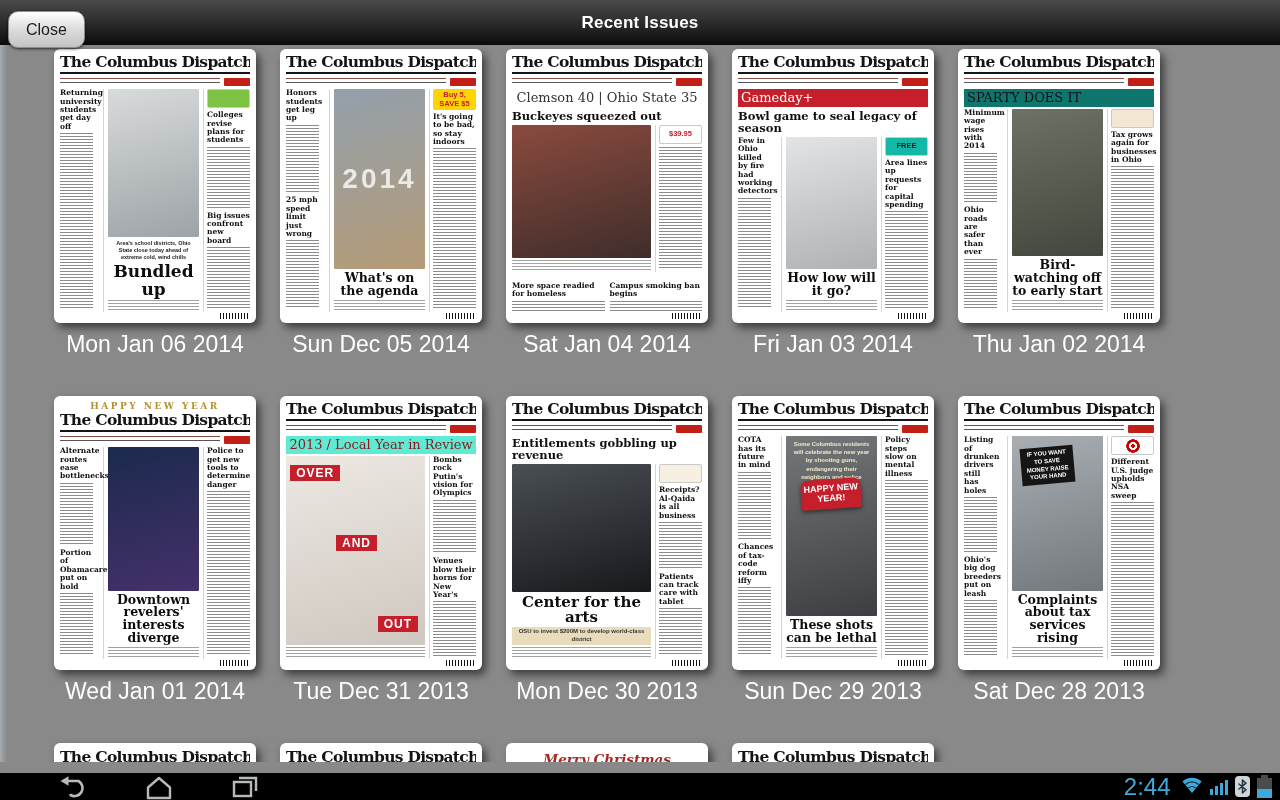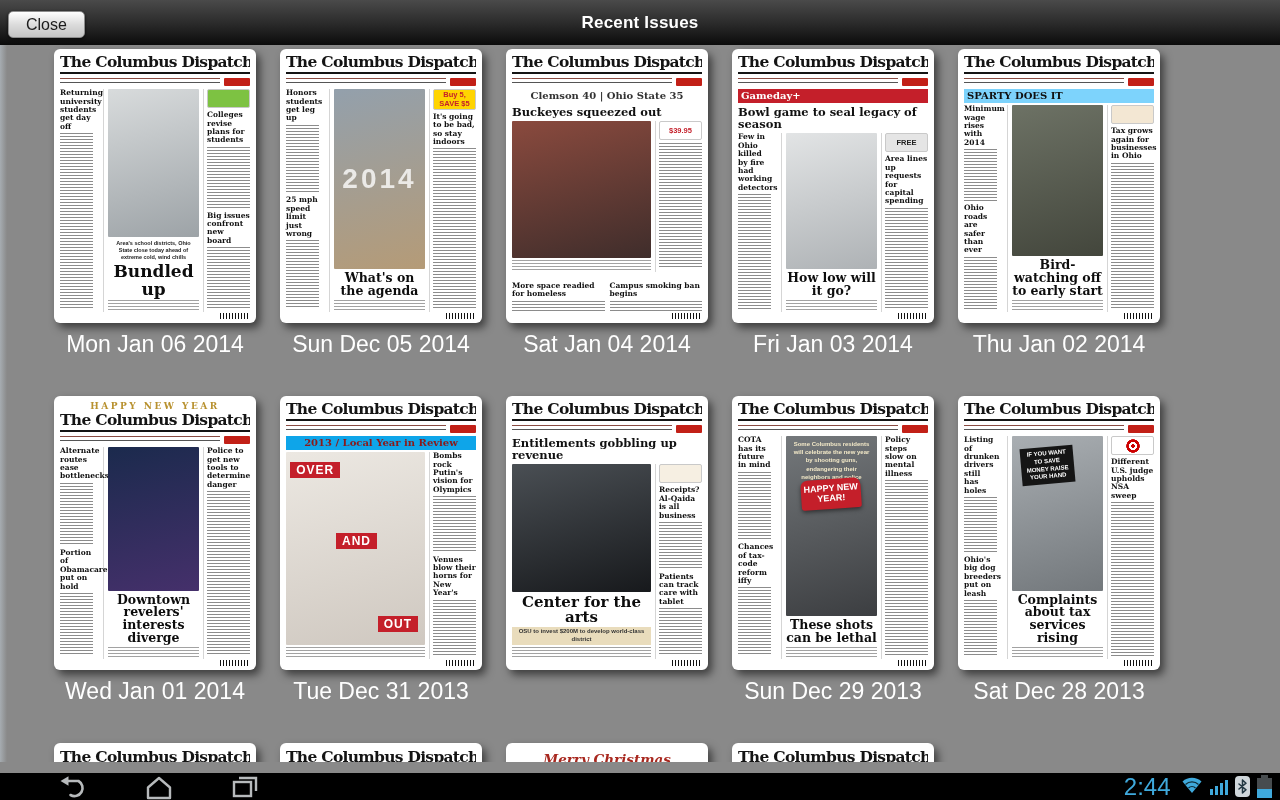--- a/index.html
+++ b/index.html
@@ -3,24 +3,24 @@
 <meta charset="utf-8">
 <style>
   * { margin:0; padding:0; box-sizing:border-box; }
   html,body { width:1280px; height:800px; overflow:hidden; background:#000; font-family:"Liberation Sans", sans-serif; }
   .screen { position:relative; width:1280px; height:800px; overflow:hidden; background:#898989; }
 
   
   .topbar { position:absolute; top:0; left:0; right:0; height:45px; z-index:40;
             background:linear-gradient(180deg,#4a4a4a 0%,#2c2c2c 50%,#0b0b0b 100%);
             display:flex; align-items:center; }
-  .close-btn { position:absolute; left:8px; top:11px; height:27px; padding:0 17px;
+  .close-btn { position:absolute; left:8px; top:11px; height:37px; padding:0 17px;
                font-family:"Liberation Sans",sans-serif; font-size:16px; color:#1c1c1c;
                background:linear-gradient(180deg,#ffffff 0%,#dcdcdc 50%,#c3c3c3 100%);
-               border:1px solid #8d8d8d; border-radius:5px; box-shadow:0 1px 3px rgba(0,0,0,.7); cursor:pointer; }
+               border:1px solid #8d8d8d; border-radius:10px; box-shadow:0 1px 3px rgba(0,0,0,.7); cursor:pointer; }
   .bar-title { flex:1; text-align:center; color:#fff; font-size:17px; font-weight:bold; letter-spacing:.2px; }
 
   
   .grid { position:absolute; top:45px; bottom:38px; left:0; right:0; overflow:hidden; background:#898989; padding-top:4px; }
   .edge-strip { position:absolute; left:0; top:0; bottom:0; width:7px;
                 background:linear-gradient(90deg,#a6acb1,#898989); }
   .row { display:flex; margin-left:54px; margin-bottom:39px; }
   .cell { width:202px; margin-right:24px; flex:0 0 auto; }
   .date { margin-top:8px; height:26px; text-align:center; color:#ffffff; font-size:23px; line-height:26px; }
 
@@ -30,21 +30,21 @@
   .page { position:absolute; top:5px; left:6px; right:6px; bottom:4px; display:flex; flex-direction:column; }
   .pre-banner { text-align:center; color:#b8912f; font-family:"DejaVu Serif",serif; font-weight:bold;
                 font-size:9px; letter-spacing:2.5px; margin-bottom:1px; white-space:nowrap; }
   .masthead { font-family:"DejaVu Serif",serif; font-weight:bold; font-size:15.5px; letter-spacing:-0.7px;
               text-align:center; color:#141414; line-height:1.05; white-space:nowrap; overflow:hidden; }
   .mast-rule { height:2px; background:#141414; margin:2px 0 2px; }
   .teaser { height:11px; display:flex; align-items:center; gap:4px; margin-bottom:2px; }
   .t-lines { flex:1; height:7px;
              background:repeating-linear-gradient(180deg,#8a4b42 0 1px,transparent 1px 4px,#555 4px 5px,transparent 5px 7px); }
   .t-chip { width:26px; height:8px; background:#c22017; border-radius:1px; flex:0 0 auto; }
-  .strip { font-family:"DejaVu Serif",serif; font-weight:bold; font-size:10px; line-height:1.2;
+  .strip { font-family:"DejaVu Serif",serif; font-weight:normal; font-size:13px; line-height:1.2;
            padding:1px 3px; margin-bottom:2px; white-space:nowrap; overflow:hidden; }
   .strip.centered { text-align:center; }
   .top-head { font-family:"DejaVu Serif",serif; font-weight:bold; font-size:11.5px; line-height:1.05;
               color:#111; margin:1px 0 3px; }
   .cols { flex:1 1 auto; display:flex; gap:4px; min-height:0; }
   .col-left { width:44px; flex:0 0 auto; display:flex; flex-direction:column; border-right:1px solid #d5d5d5; padding-right:10px; }
   .col-center { flex:1 1 auto; min-width:0; display:flex; flex-direction:column; }
   .col-right { width:47px; flex:0 0 auto; display:flex; flex-direction:column; border-left:1px solid #d5d5d5; padding-left:3px; }
   .h-sm { font-family:"DejaVu Serif",serif; font-weight:bold; font-size:7.5px; line-height:1.12; color:#111; margin-bottom:2px; }
   .lines { background:repeating-linear-gradient(180deg,rgba(45,45,45,.55) 0 1px,transparent 1px 3px); margin-bottom:3px; }
@@ -241,42 +241,42 @@
                   <div class="col-left">
                     <div class="h-sm">Few in Ohio killed by fire had working detectors</div>
                     <div class="lines grow"></div>
                   </div>
                   <div class="col-center">
                     <div class="photo" style="background: linear-gradient(165deg, rgb(226, 228, 229), rgb(174, 178, 181));"></div>
                     <div class="main-head">How low will it go?</div>
                     <div class="deck"></div>
                   </div>
                   <div class="col-right">
-                    <div class="ad" style="background: #e5e5e5; color: rgb(34, 34, 34);">FREE</div>
+                    <div class="ad" style="background: #14b8a6; color: rgb(34, 34, 34);">FREE</div>
                     <div class="h-sm">Area lines up requests for capital spending</div>
                     <div class="lines grow"></div>
                   </div>
                 </div>
                 <div class="pagefoot">
                   <div class="barcode"></div>
                 </div>
               </div>
             </div>
             <div class="date">Fri Jan 03 2014</div>
           </div>
           <div class="cell">
             <div class="card">
               <div class="page">
                 <div class="masthead">The Columbus Dispatch</div>
                 <div class="mast-rule"></div>
                 <div class="teaser">
                   <div class="t-lines"></div>
                   <div class="t-chip"></div>
                 </div>
-                <div class="strip" style="background: #7dd3fc; color: rgb(17, 17, 17);">SPARTY DOES IT</div>
+                <div class="strip" style="background: #0f766e; color: rgb(17, 17, 17);">SPARTY DOES IT</div>
                 <div class="cols">
                   <div class="col-left">
                     <div class="h-sm">Minimum wage rises with 2014</div>
                     <div class="lines grow"></div>
                     <div class="h-sm">Ohio roads are safer than ever</div>
                     <div class="lines grow"></div>
                   </div>
                   <div class="col-center">
                     <div class="photo" style="background: linear-gradient(165deg, rgb(109, 114, 101), rgb(67, 70, 60));"></div>
                     <div class="main-head">Bird-watching off to early start</div>
@@ -333,21 +333,21 @@
           </div>
           <div class="cell">
             <div class="card">
               <div class="page">
                 <div class="masthead">The Columbus Dispatch</div>
                 <div class="mast-rule"></div>
                 <div class="teaser">
                   <div class="t-lines"></div>
                   <div class="t-chip"></div>
                 </div>
-                <div class="strip centered" style="background: #0ea5e9; color: rgb(139, 26, 26);">2013 / Local Year in Review</div>
+                <div class="strip centered" style="background: #5eead4; color: rgb(139, 26, 26);">2013 / Local Year in Review</div>
                 <div class="cols">
                   <div class="col-center">
                     <div class="photo" style="background: linear-gradient(165deg, rgb(236, 232, 226), rgb(207, 200, 192));">
                       <div class="ov-block pos0">OVER</div>
                       <div class="ov-block pos1">AND</div>
                       <div class="ov-block pos2">OUT</div>
                     </div>
                     <div class="deck"></div>
                   </div>
                   <div class="col-right">
@@ -387,20 +387,21 @@
                     <div class="lines grow"></div>
                     <div class="h-sm">Patients can track care with tablet</div>
                     <div class="lines grow"></div>
                   </div>
                 </div>
                 <div class="pagefoot">
                   <div class="barcode"></div>
                 </div>
               </div>
             </div>
+            <div class="date">Mon Dec 30 2013</div>
           </div>
           <div class="cell">
             <div class="card">
               <div class="page">
                 <div class="masthead">The Columbus Dispatch</div>
                 <div class="mast-rule"></div>
                 <div class="teaser">
                   <div class="t-lines"></div>
                   <div class="t-chip"></div>
                 </div>

